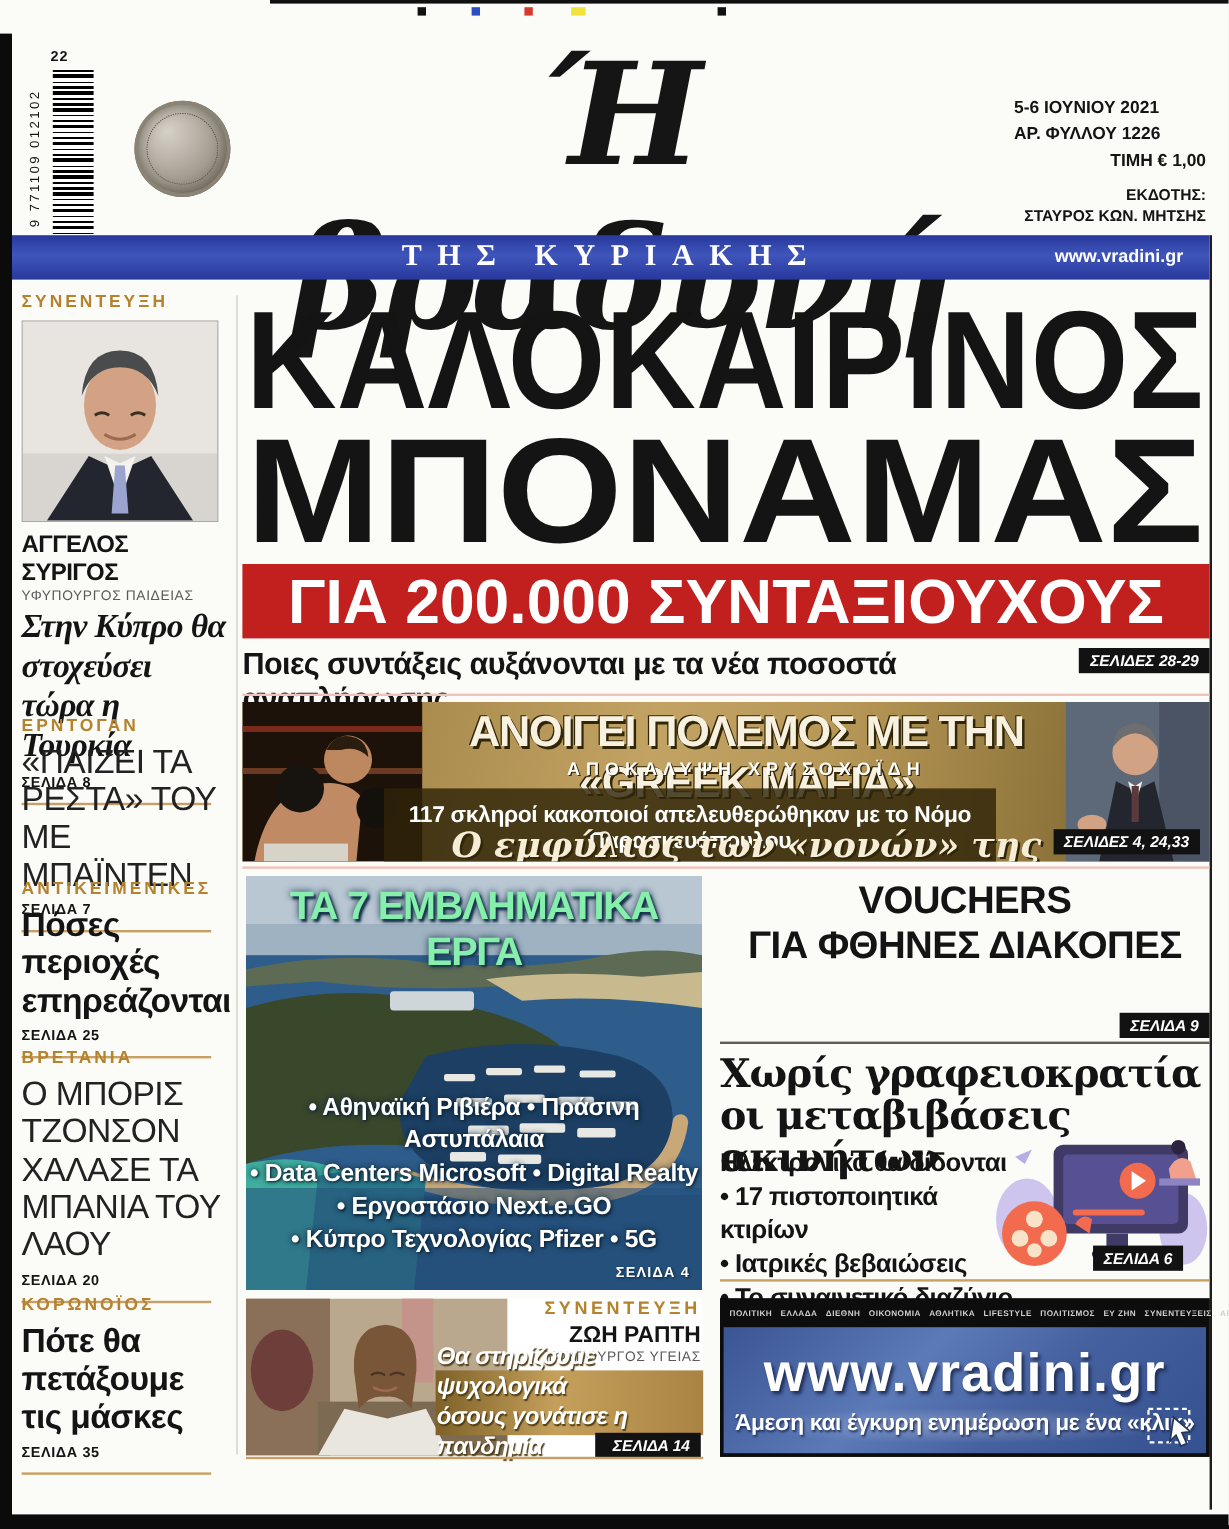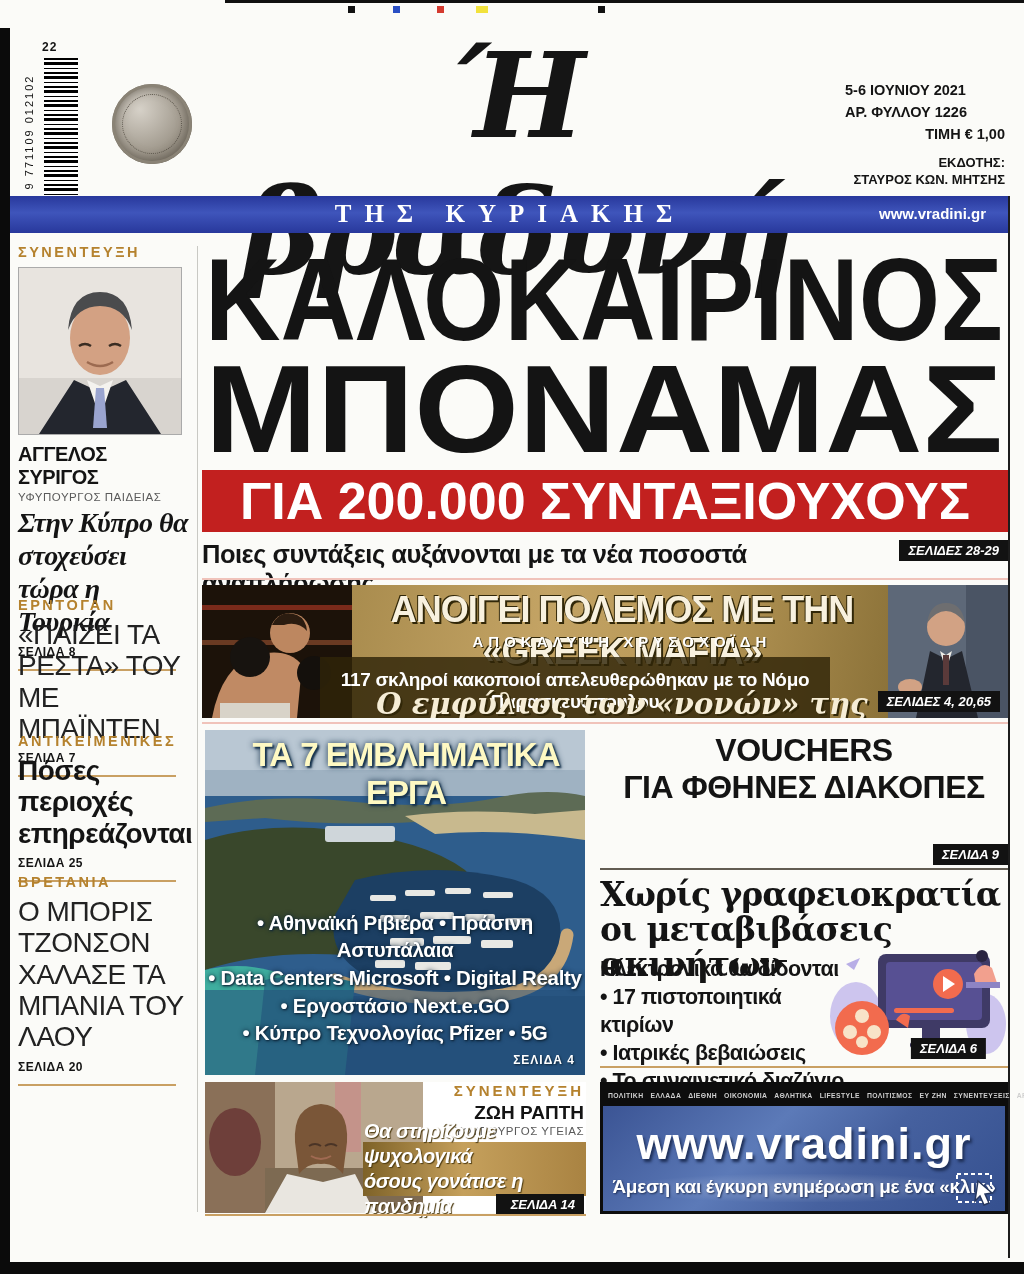--- a/index.html
+++ b/index.html
@@ -63,21 +63,21 @@
     font-weight:bold;font-size:15px;letter-spacing:5px;text-shadow:1px 1px 0 #312708;}
   .mafia-strip{position:absolute;left:118px;top:72px;width:510px;background:rgba(48,37,8,.82);
     color:#fff;font-weight:bold;font-size:19px;text-align:center;padding:12px 0;letter-spacing:-0.3px;}
   .mafia-sub{position:absolute;left:140px;top:102px;width:560px;text-align:center;color:#f6edd6;
     font-family:"DejaVu Serif","Liberation Serif",serif;font-weight:bold;font-style:italic;
     font-size:29px;text-shadow:2px 2px 0 #312708;}
   .mafia-badge{position:absolute;right:8px;bottom:6px;}
   .mafia-photo{position:absolute;top:0;height:133px;}
   
   .projects{position:absolute;left:205px;top:730px;width:380px;height:345px;overflow:hidden;background:#24527e;}
-  .proj-title{position:absolute;left:11px;top:6px;width:100%;text-align:center;color:#fef9c3;font-weight:bold;
+  .proj-title{position:absolute;left:0;top:6px;width:100%;text-align:center;color:#86efac;font-weight:bold;
     font-size:33px;letter-spacing:-1px;text-shadow:2px 2px 2px #16324c,0 0 6px #16324c;}
   .proj-bullets{position:absolute;left:0;bottom:28px;width:100%;text-align:center;color:#fff;
     font-weight:bold;font-size:20.5px;line-height:1.35;text-shadow:1px 1px 2px #0d2438,0 0 5px #0d2438;letter-spacing:-0.3px;}
   .proj-badge{position:absolute;right:10px;bottom:8px;color:#fff;font-weight:bold;font-size:12px;
     letter-spacing:1px;text-shadow:1px 1px 2px #0d2438;}
   
   .vouchers{position:absolute;left:600px;top:732px;width:408px;text-align:center;
     font-weight:bold;font-size:32px;line-height:1.16;letter-spacing:-0.5px;}
   .vouchers-badge{position:absolute;left:600px;top:844px;width:408px;text-align:right;}
   .divider-dark{position:absolute;left:600px;top:868px;width:408px;height:2px;background:#625c52;}
@@ -190,20 +190,26 @@
     <hr class="tandiv">
   </div>
 
   <div class="side-sec" style="top:874px;">
     <div class="kicker">ΒΡΕΤΑΝΙΑ</div>
     <div class="side-thin">Ο ΜΠΟΡΙΣ ΤΖΟΝΣΟΝ ΧΑΛΑΣΕ ΤΑ ΜΠΑΝΙΑ ΤΟΥ ΛΑΟΥ</div>
     <div class="pageref">ΣΕΛΙΔΑ 20</div>
     <hr class="tandiv">
   </div>
 
+  <div class="side-sec" style="top:1080px;">
+    <div class="kicker">ΚΟΡΩΝΟΪΟΣ</div>
+    <div class="side-bold">Πότε θα πετάξουμε τις μάσκες</div>
+    <div class="pageref">ΣΕΛΙΔΑ 35</div>
+    <hr class="tandiv">
+  </div>
 
   <svg class="headline-svg" style="top:246px;" width="806" height="108">
     <text x="3" y="94" textLength="798" lengthAdjust="spacingAndGlyphs" class="mega" style="font-size:116px;">ΚΑΛΟΚΑΙΡΙΝΟΣ</text>
   </svg>
   <svg class="headline-svg" style="top:352px;" width="806" height="116">
     <text x="3" y="100" textLength="798" lengthAdjust="spacingAndGlyphs" class="mega" style="font-size:124px;">ΜΠΟΝΑΜΑΣ</text>
   </svg>
 
   <div class="redband">
     <svg width="806" height="62">
@@ -237,21 +243,21 @@
       <path d="M39 38 Q42 18 58 18 Q74 18 77 38 Q68 26 58 26 Q48 26 39 38 Z" fill="#6e6e70"></path>
       <path d="M28 133 L42 66 L58 74 L74 66 L90 133 Z" fill="#23262e"></path>
       <path d="M52 66 L58 86 L64 66 L58 70 Z" fill="#f0eee8"></path>
       <rect x="55" y="70" width="6" height="30" fill="#5a3a3a"></rect>
       <ellipse cx="22" cy="102" rx="12" ry="8" fill="#d2a284"></ellipse>
     </svg>
     <div class="mafia-head">ΑΝΟΙΓΕΙ ΠΟΛΕΜΟΣ ΜΕ ΤΗΝ «GREEK MAFIA»</div>
     <div class="mafia-kicker">ΑΠΟΚΑΛΥΨΗ ΧΡΥΣΟΧΟΪΔΗ</div>
     <div class="mafia-strip">117 σκληροί κακοποιοί απελευθερώθηκαν με το Νόμο Παρασκευόπουλου</div>
     <div class="mafia-sub">Ο εμφύλιος των «νονών» της νύχτας</div>
-    <span class="badge mafia-badge">ΣΕΛΙΔΕΣ 4, 20,65</span>
+    <span class="badge mafia-badge">ΣΕΛΙΔΕΣ 4, 24,33</span>
   </div>
 
   <div class="pinkline" style="top:722px;"></div>
 
   <div class="projects">
     <svg width="380" height="345" viewBox="0 0 380 345">
       <rect width="380" height="120" fill="#b9c7d3"></rect>
       <rect y="40" width="380" height="30" fill="#9fb2c2"></rect>
       <rect y="66" width="380" height="200" fill="#2e5d8c"></rect>
       <path d="M0 78 Q70 62 150 72 Q240 80 300 66 Q345 58 380 66 L380 92 Q300 80 240 90 Q140 98 60 88 L0 92 Z" fill="#5d6b55"></path>

